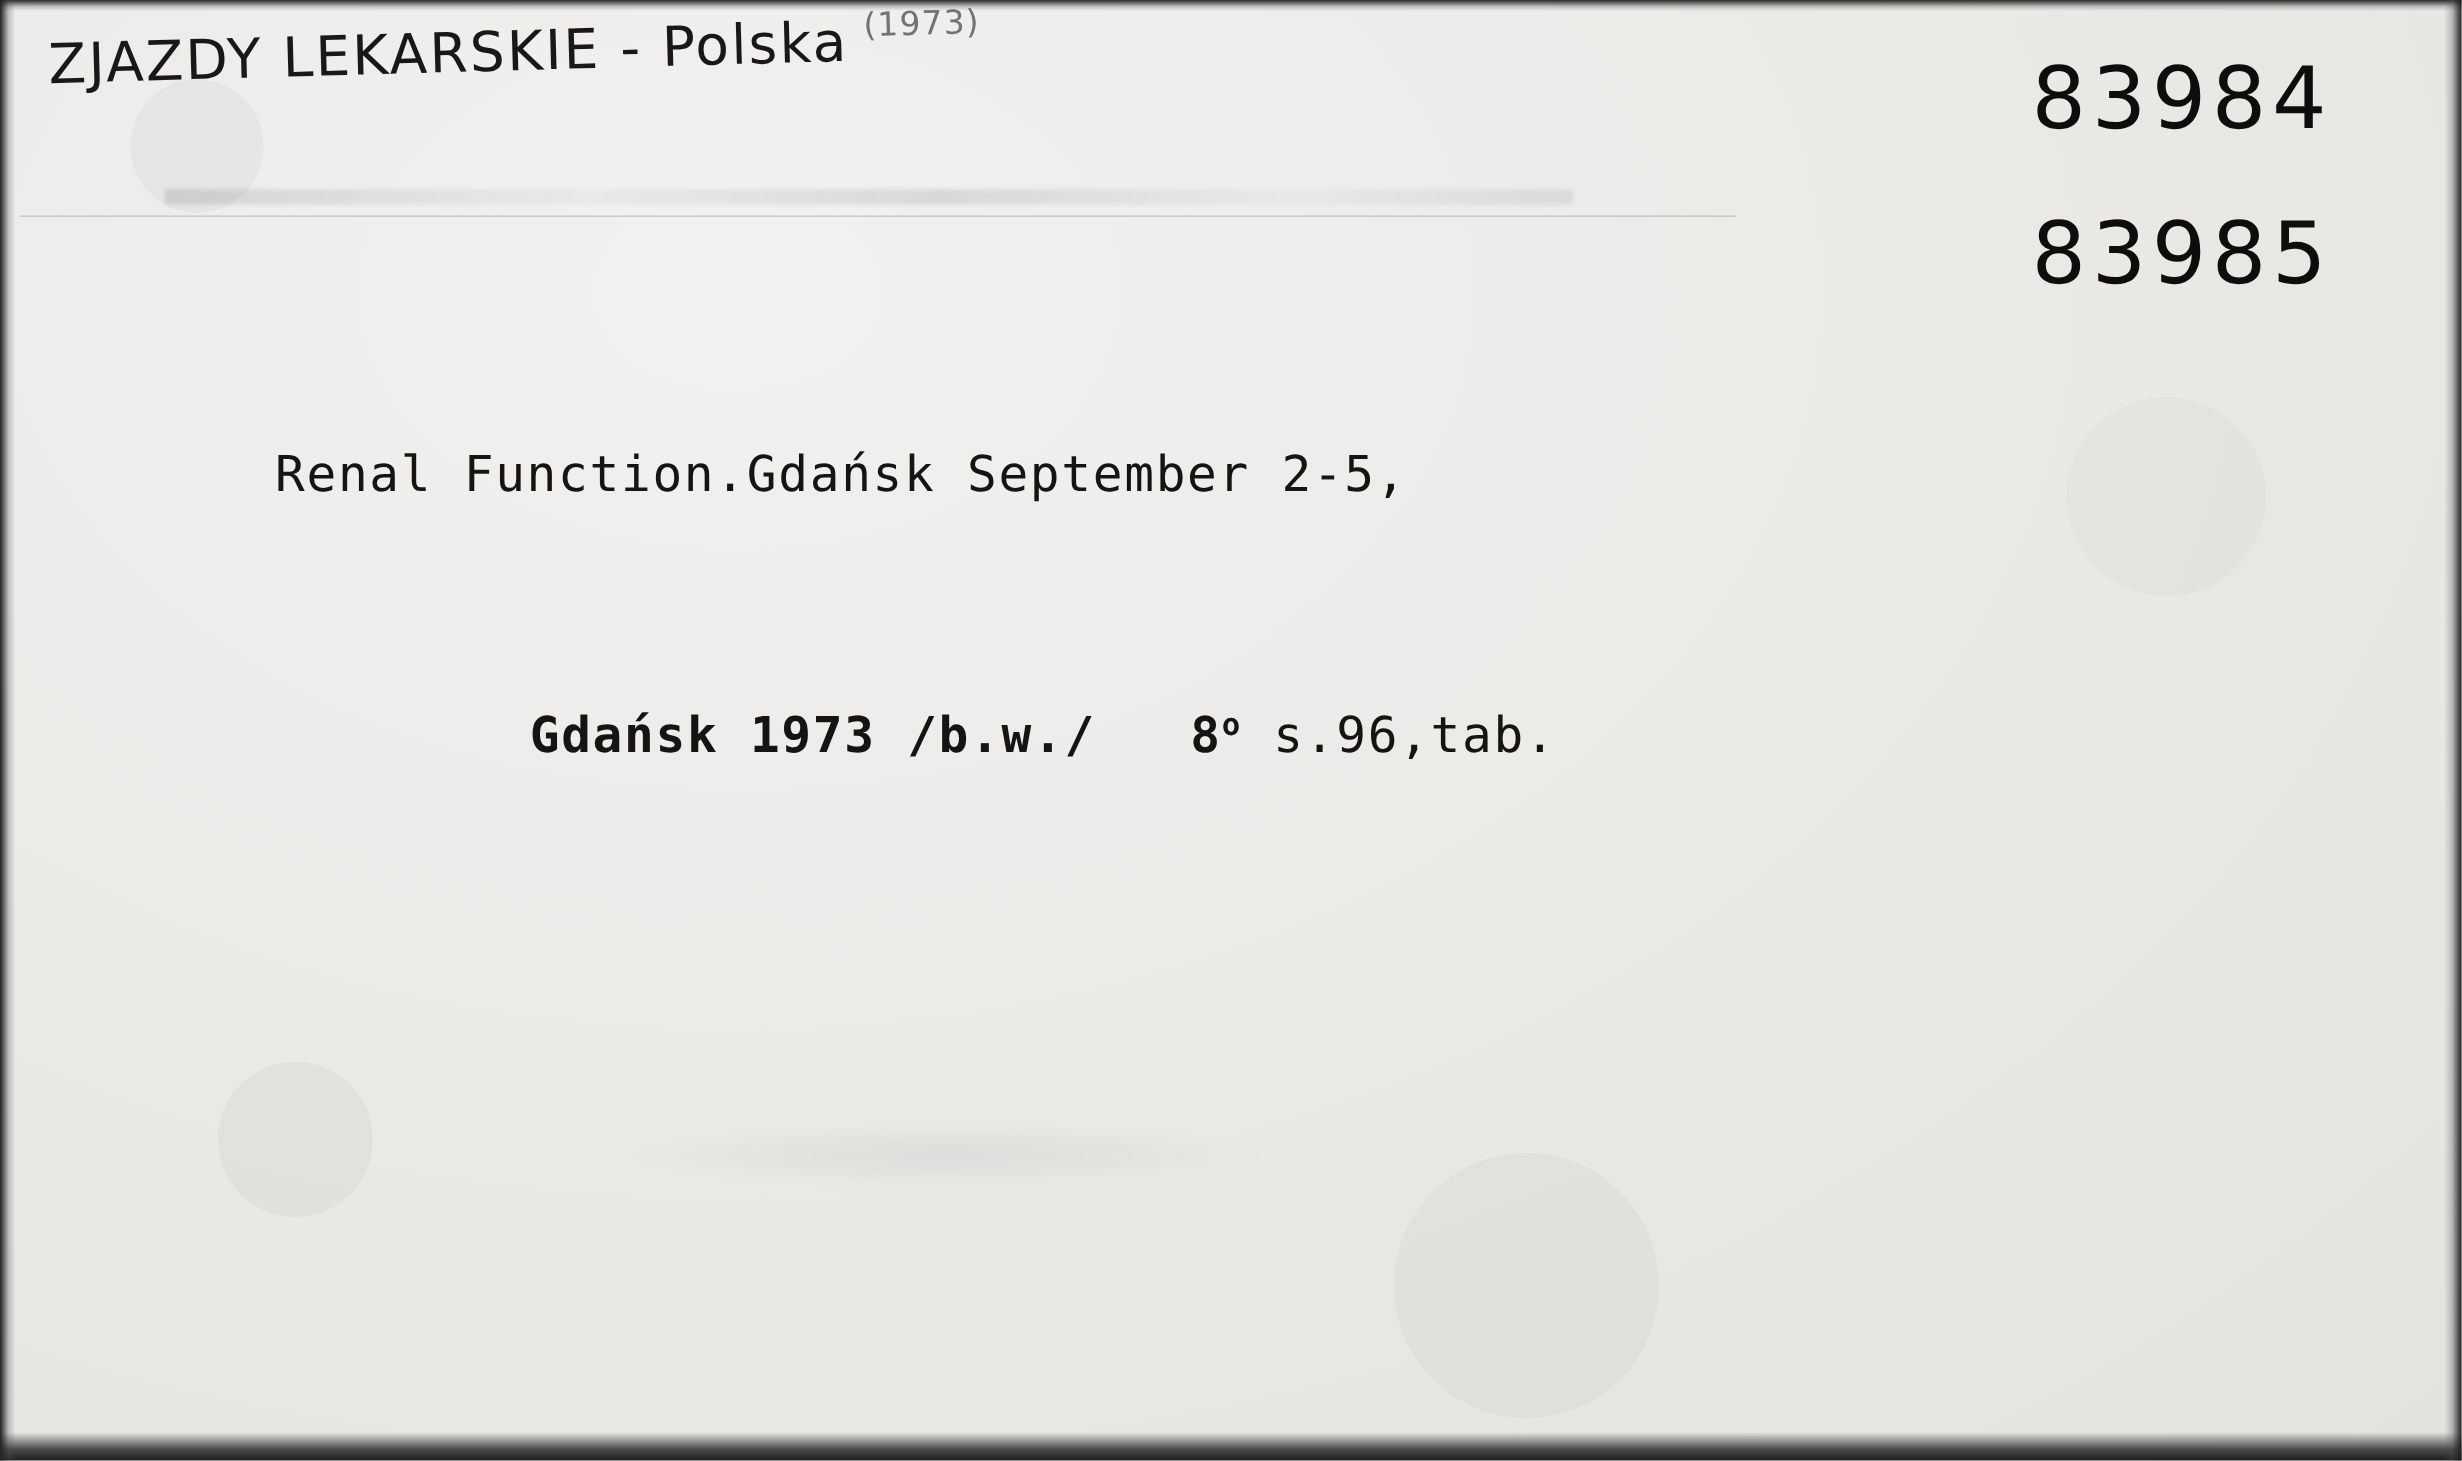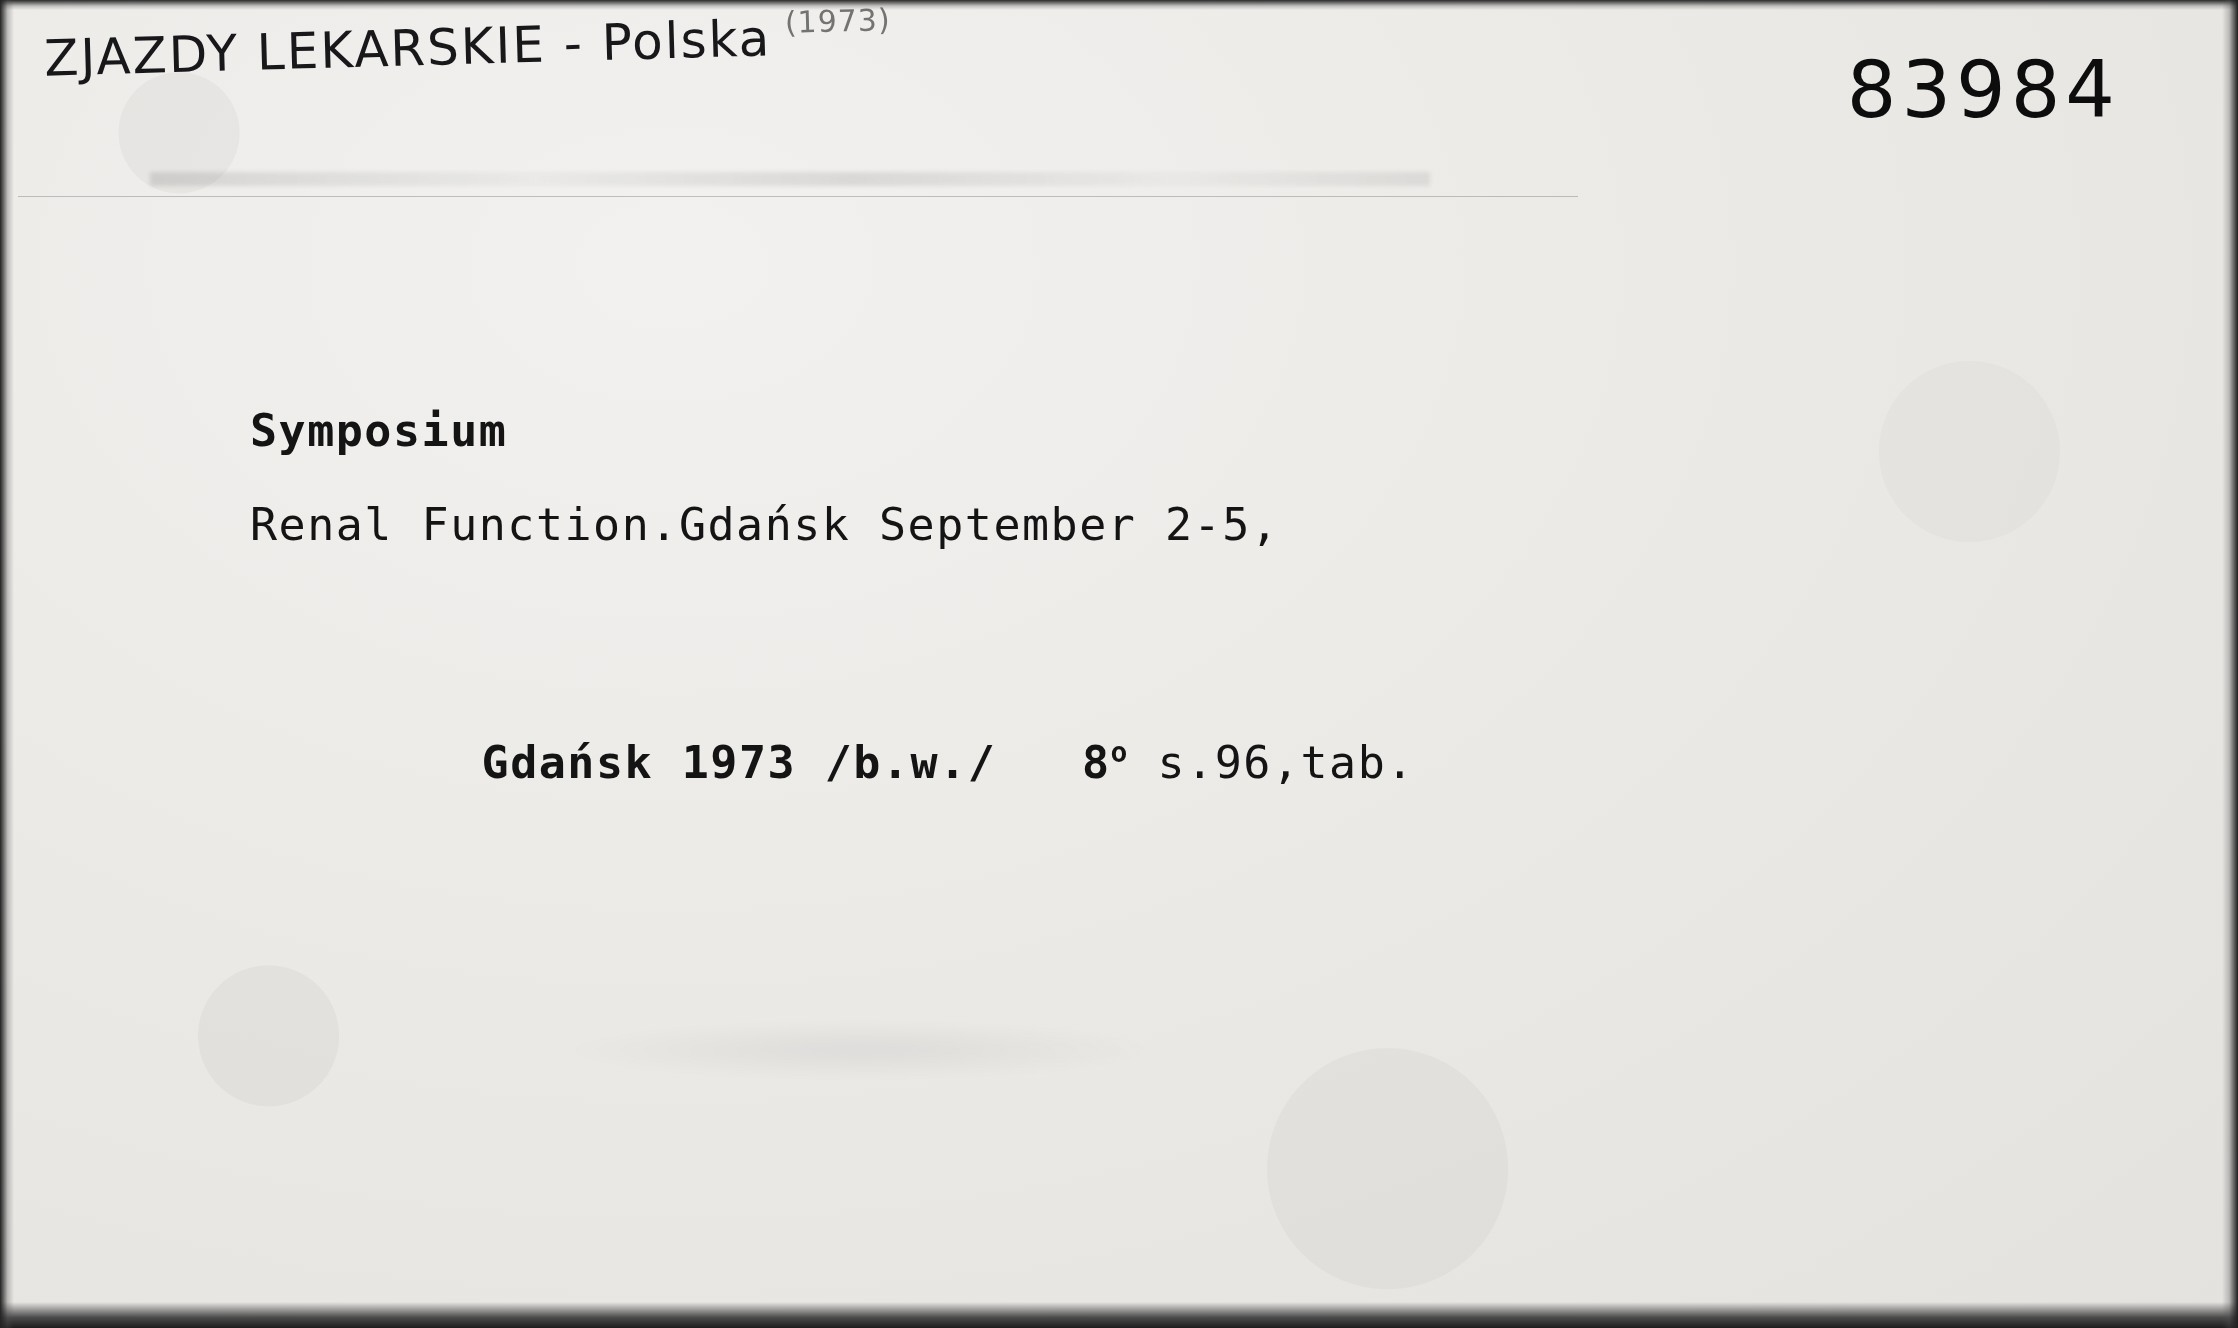--- a/index.html
+++ b/index.html
@@ -167,26 +167,26 @@
   <div class="edge-top"></div>
   <div class="edge-bottom"></div>
   <div class="edge-left"></div>
   <div class="edge-right"></div>
 
   <div class="handwritten">
     <span>ZJAZDY LEKARSKIE - Polska</span><span class="year">(1973)</span>
   </div>
 
   <div class="acc acc-1">83984</div>
+  <div class="acc acc-2">83985</div>
 
   <div class="smudge"></div>
   <div class="rule rule-1"></div>
 
   <div class="typed">
-    <div class="line line-title">Symposium</div>
     <div class="line">Renal Function.Gdańsk September 2-5,</div>
     <div class="line imprint">
       <span class="bold">Gdańsk 1973 /b.w./</span><span>&nbsp;&nbsp; </span><span class="bold">8</span><span class="sup">o</span><span> </span><span>s.96,tab.</span>
     </div>
   </div>
 
   <div class="ghost2"></div>
   <div class="ghost">&nbsp;</div>
 
 </div>

